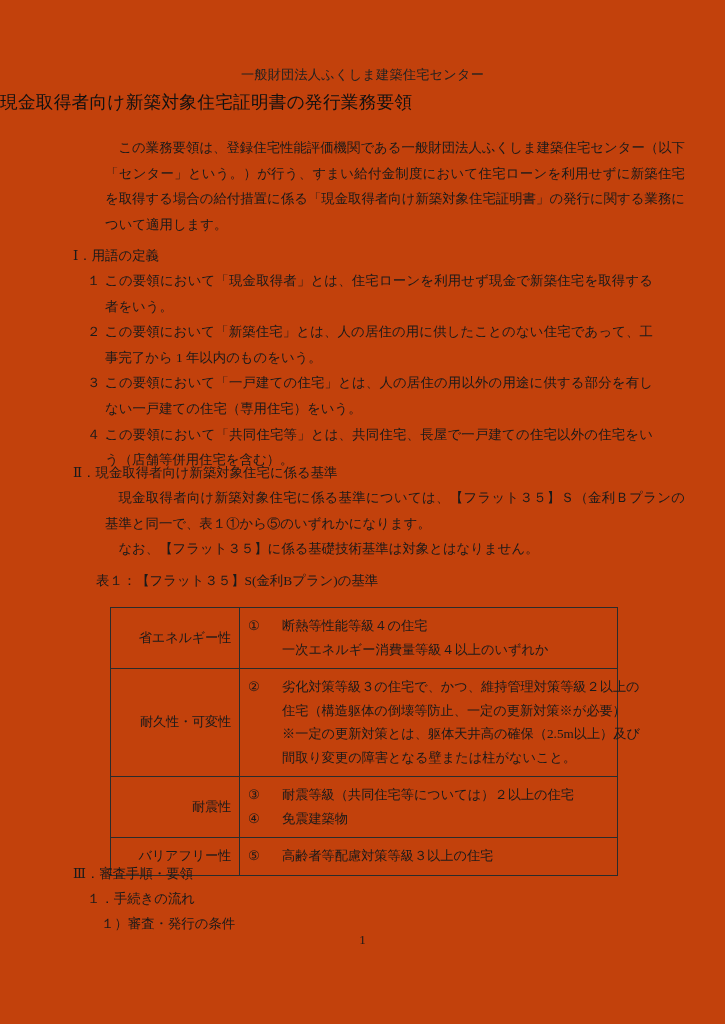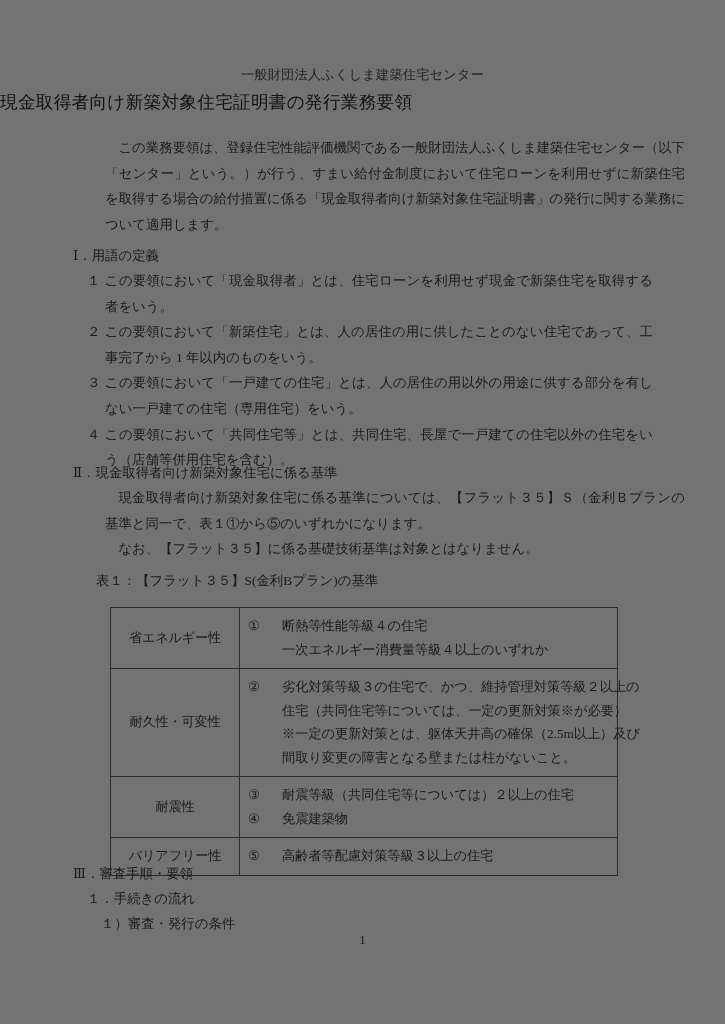--- a/index.html
+++ b/index.html
@@ -13,21 +13,21 @@
     position: relative;
     font-family: "Liberation Serif", "DejaVu Serif", serif;
     color: #1a1a1a;
     overflow: hidden;
   }
   .page {
     position: absolute;
     top: 0; left: 0;
     width: 725px;
     height: 1024px;
-    background: #737373;
+    background: #c2410c;
   }
 
   
   .org-line {
     position: absolute;
     top: 66px;
     left: 0;
     width: 725px;
     text-align: center;
     font-size: 13.2px;
@@ -112,21 +112,21 @@
     color: #1a1a1a;
   }
   table.criteria td {
     border: 1px solid #2b2b2b;
     padding: 6px 8px 7px 8px;
     vertical-align: middle;
     line-height: 23.5px;
   }
   td.cat {
     width: 112px;
-    text-align: center;
+    text-align: right;
     white-space: nowrap;
     letter-spacing: -0.2px;
   }
   td.det {
     text-align: left;
   }
   .row-item {
     position: relative;
     padding-left: 34px;
     white-space: nowrap;
@@ -207,21 +207,21 @@
         </td>
       </tr>
       <tr>
         <td class="cat">耐久性・可変性</td>
         <td class="det">
           <div class="row-item">
             <span class="num">②</span>
             <span>劣化対策等級３の住宅で、かつ、維持管理対策等級２以上の</span>
           </div>
           <div class="cont">
-            <span>住宅（共同住宅等については、一定の更新対策※が必要）</span>
+            <span>住宅（構造躯体の倒壊等防止、一定の更新対策※が必要）</span>
           </div>
           <div class="cont">
             <span>※一定の更新対策とは、躯体天井高の確保（2.5m以上）及び</span>
           </div>
           <div class="cont">
             <span>間取り変更の障害となる壁または柱がないこと。</span>
           </div>
         </td>
       </tr>
       <tr>

